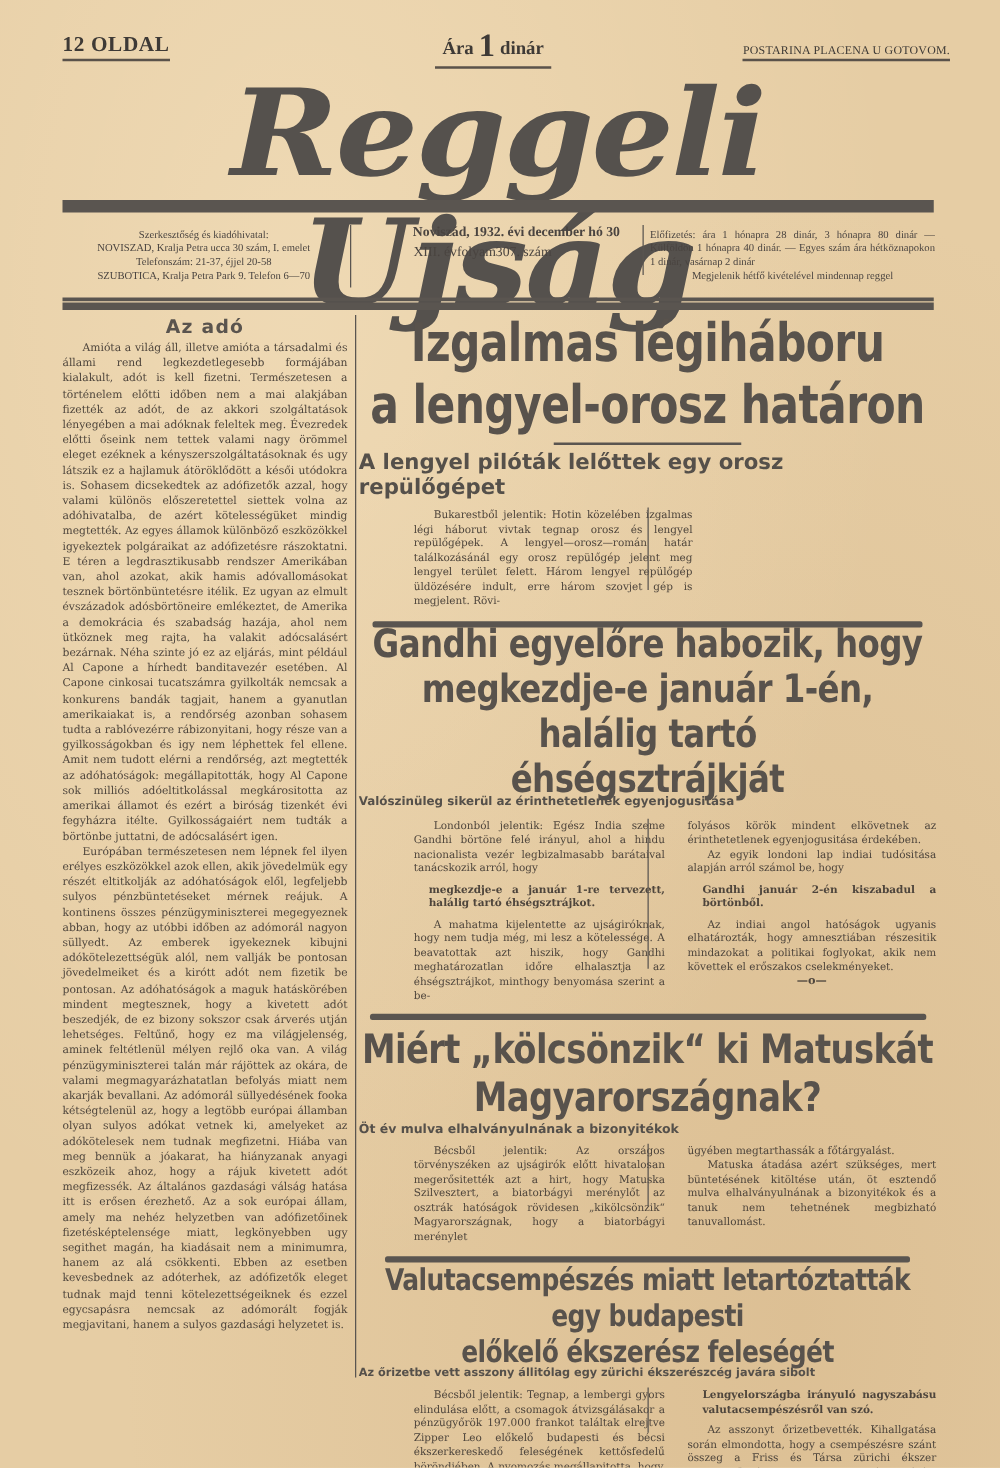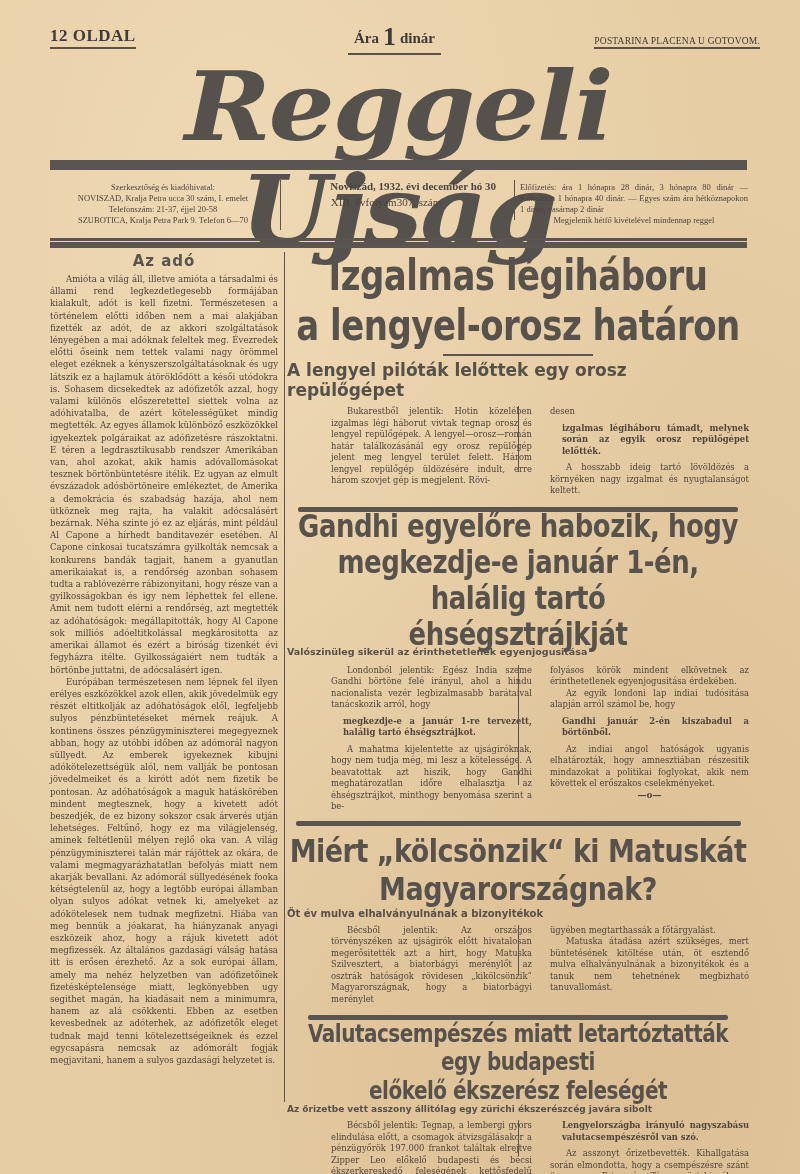--- a/index.html
+++ b/index.html
@@ -120,25 +120,20 @@
         <div>Izgalmas légiháboru</div>
         <div>a lengyel-orosz határon</div>
       </div>
       <div class="hrule2" style="width:150px; margin-bottom:4px;"></div>
       <div class="sub" style="font-size:17px; margin-bottom:6px;">A lengyel pilóták lelőttek egy orosz repülőgépet</div>
       <div class="two">
         <div class="c l">
           <p class="ind">Bukarestből jelentik: Hotin közelében izgalmas légi háborut vivtak tegnap orosz és lengyel repülőgépek. A lengyel—orosz—román határ találkozásánál egy orosz repülőgép jelent meg lengyel terület felett. Három lengyel repülőgép üldözésére indult, erre három szovjet gép is megjelent. Rövi-</p>
         </div>
         <div class="mid" style="height:66px;"></div>
-        <div class="c r">
-          <p>desen</p>
-          <p class="quoteblk">izgalmas légiháboru támadt, melynek során az egyik orosz repülőgépet lelőtték.</p>
-          <p class="ind">A hosszabb ideig tartó lövöldözés a környéken nagy izgalmat és nyugtalanságot keltett.</p>
-        </div>
       </div>
     </div>
     <div class="hrule" style="width:440px; margin:10px auto 8px;"></div>
 
     <div>
       <div class="hl" style="font-size:26px; line-height:30px; transform:scaleY(1.2); margin:4px 0 6px;">
         <div>Gandhi egyelőre habozik, hogy</div>
         <div>megkezdje-e január 1-én, halálig tartó</div>
         <div>éhségsztrájkját</div>
       </div>

